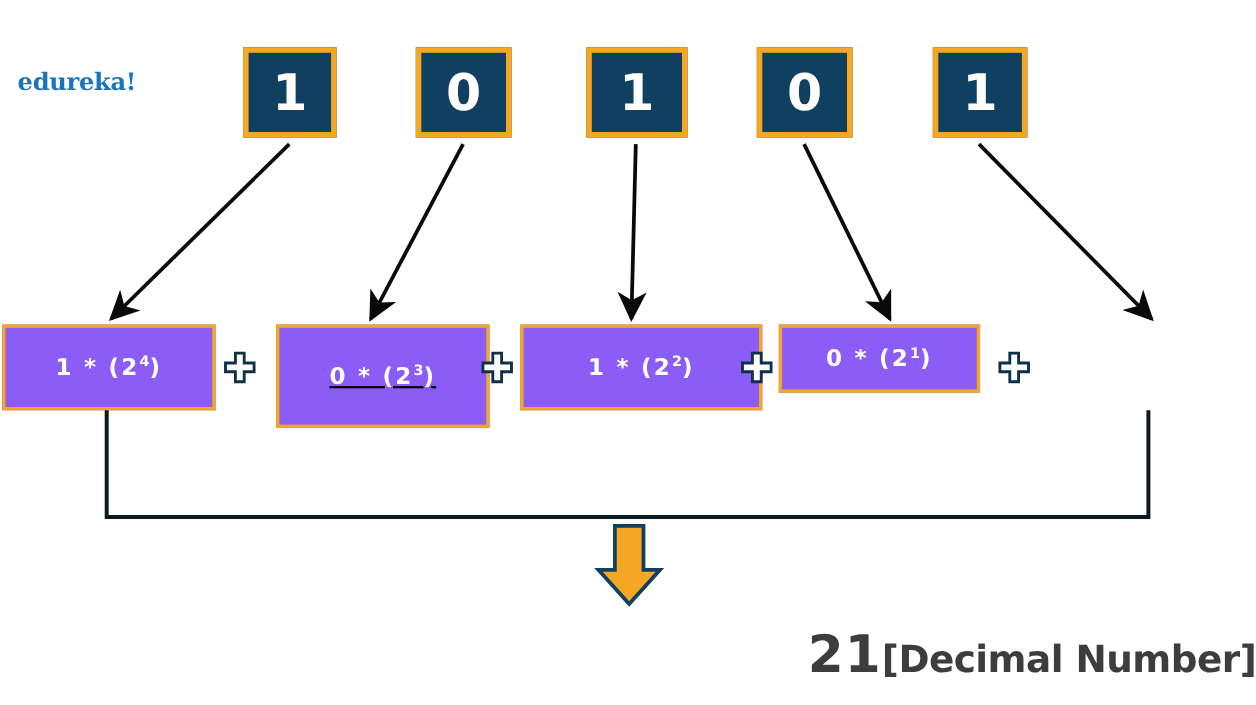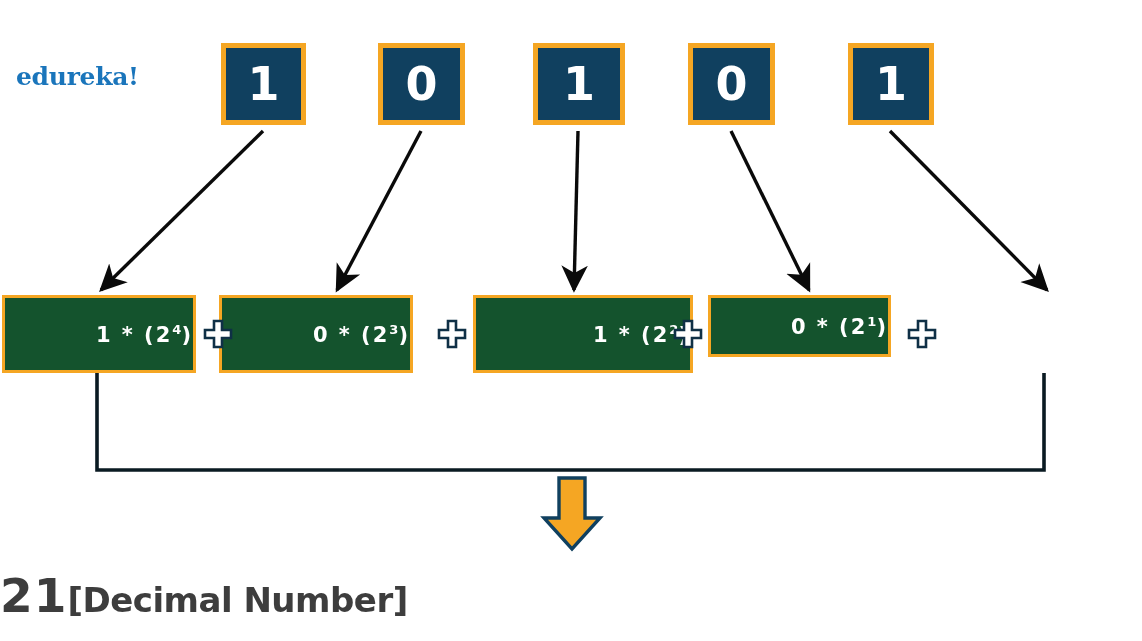--- a/index.html
+++ b/index.html
@@ -16,21 +16,21 @@
     font-family: "DejaVu Sans", sans-serif;
   }
 
   
   .brand {
     position: absolute;
     left: 16px;
     top: 62px;
     font-family: "DejaVu Serif", serif;
     font-weight: 700;
-    font-size: 25px;
+    font-size: 22px;
     letter-spacing: -0.3px;
     color: #1a75bb;
     white-space: nowrap;
   }
 
   
   .bit-box {
     position: absolute;
     background: #10405f;
     border: 5px solid #f5a623;
@@ -43,26 +43,26 @@
     color: #ffffff;
     font-family: "DejaVu Sans", sans-serif;
     font-weight: 700;
     font-size: 46px;
     line-height: 1;
   }
 
   
   .eq-box {
     position: absolute;
-    background: #14532d;
+    background: #8b5cf6;
     border: 3px solid #f5a623;
     box-sizing: border-box;
     display: flex;
     align-items: center;
-    justify-content: flex-end;
+    justify-content: center;
   }
   .eq-text {
     color: #ffffff;
     font-family: "DejaVu Sans", sans-serif;
     font-weight: 700;
     font-size: 21px;
     letter-spacing: 2px;
     white-space: nowrap;
   }
   .eq-text sup {
@@ -87,21 +87,21 @@
     height: 641px;
     pointer-events: none;
   }
 
   
   .result {
     position: absolute;
     left: 0;
     top: 568px;
     width: 1142px;
-    text-align: left;
+    text-align: right;
     white-space: nowrap;
   }
   .result .num {
     font-family: "DejaVu Sans", sans-serif;
     font-weight: 700;
     font-size: 47px;
     color: #3d3d3d;
     letter-spacing: 1px;
   }
   .result .label {
@@ -131,21 +131,21 @@
   <div class="bit-box" style="left:688px; top:43px; width:87px; height:82px;">
     <span class="bit-val">0</span>
   </div>
   <div class="bit-box" style="left:848px; top:43px; width:86px; height:82px;">
     <span class="bit-val">1</span>
   </div>
 
   <div class="eq-box" style="left:2px; top:295px; width:194px; height:78px;">
     <span class="eq-text"><span>1 * (2</span><sup>4</sup><span>)</span></span>
   </div>
-  <div class="eq-box" style="left:219px; top:295px; width:194px; height:78px;">
+  <div class="eq-box" style="left:251px; top:295px; width:194px; height:94px;text-decoration:underline;">
     <span class="eq-text"><span>0 * (2</span><sup>3</sup><span>)</span></span>
   </div>
   <div class="eq-box" style="left:473px; top:295px; width:220px; height:78px;">
     <span class="eq-text"><span>1 * (2</span><sup>2</sup><span>)</span></span>
   </div>
   <div class="eq-box" style="left:708px; top:295px; width:183px; height:62px;">
     <span class="eq-text"><span>0 * (2</span><sup>1</sup><span>)</span></span>
   </div>
 
   <div class="plus" style="left:203px; top:319px;">

